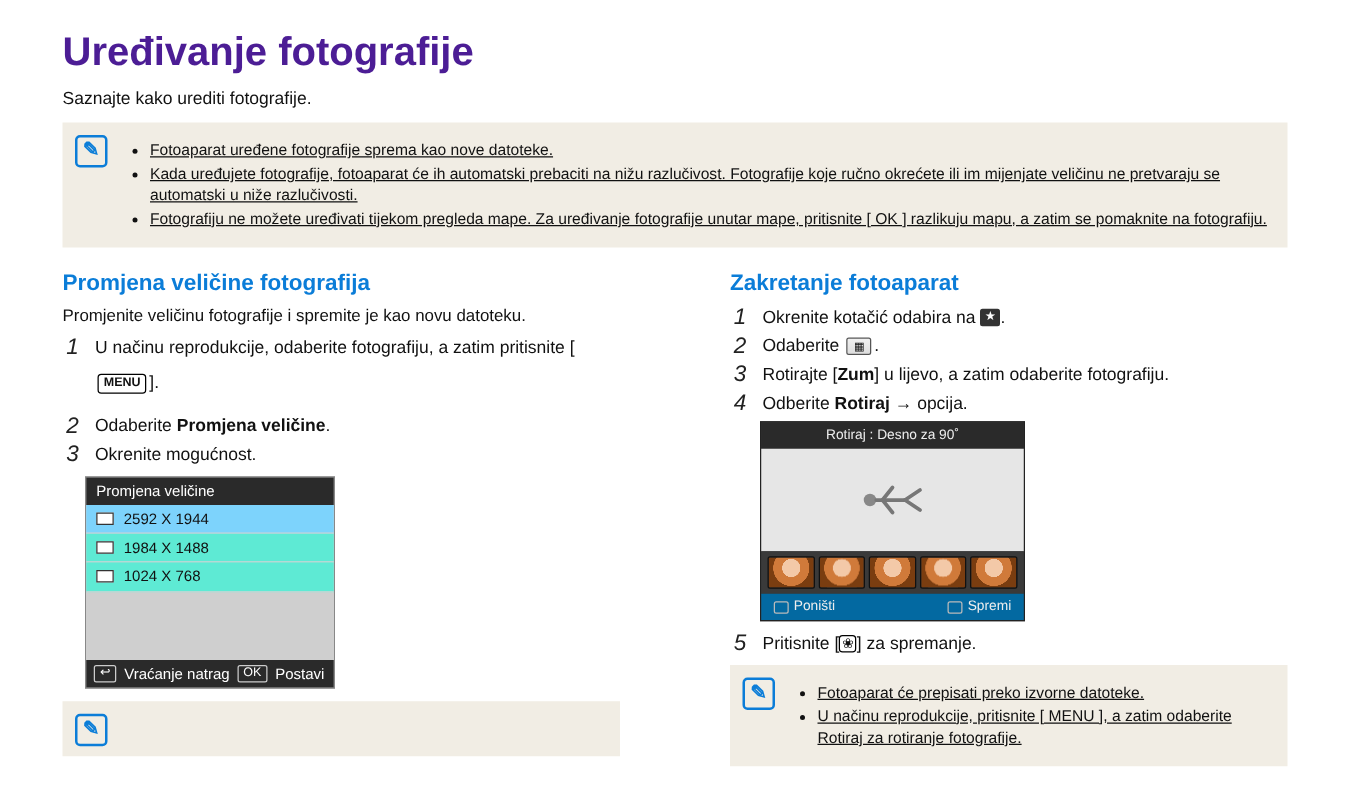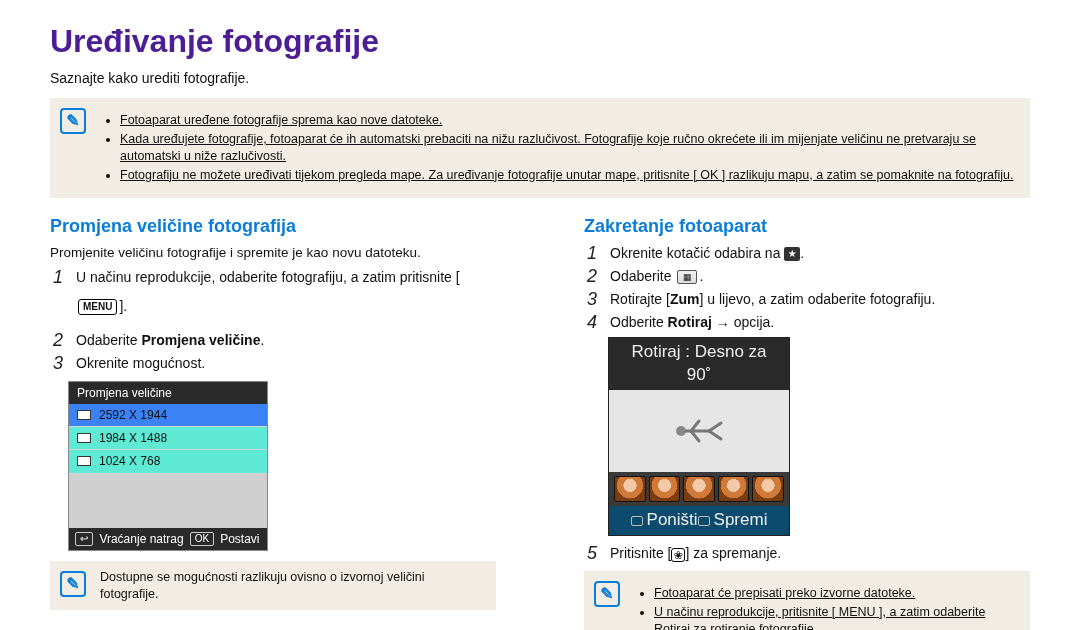--- a/index.html
+++ b/index.html
@@ -119,21 +119,21 @@
     font-size: 12px;
   }
   .camera-ui .row {
     display: flex;
     align-items: center;
     gap: 8px;
     padding: 3px 8px;
     background: #5eead4;
     border-bottom: 1px solid #d4d4d4;
   }
-  .camera-ui .row.first { background: #3b82f6; }
+  .camera-ui .row.first { background: #7dd3fc; }
   .camera-ui .row-icon {
     width: 14px; height: 10px;
     border: 1px solid #333;
     background: #fff;
     position: relative;
   }
   .camera-ui .spacer { height: 54px; background:#cfcfcf; }
   .camera-ui .ftr {
     background: #2a2a2a;
     color: #fff;
@@ -145,25 +145,25 @@
   .camera-ui .ftr .k {
     display:inline-block;
     border:1px solid #ccc;
     border-radius:2px;
     padding:0 4px;
     font-size:10px;
     line-height:12px;
     color:#fff;
   }
   .rotate-ui {
-    width: 182px;
+    width: 212px;
     margin: 6px 0 8px 24px;
     background: #3a3a3a;
     border: 1px solid #222;
-    font-size: 17px;
+    font-size: 11px;
     color: #eee;
   }
   .rotate-ui .rhdr {
     background: #2a2a2a;
     padding: 3px 8px;
     text-align: center;
   }
   .rotate-ui .rcanvas {
     height: 82px;
     background: #e6e6e6;
@@ -184,23 +184,23 @@
   }
   .rotate-ui .thumb {
     flex:1;
     height:26px;
     border-radius:2px;
     background: radial-gradient(circle at 50% 35%, #f3c9a8 30%, #d07a3a 31% 60%, #7a3d10 61%);
     border:1px solid #111;
   }
   .rotate-ui .rftr {
     display:flex;
-    justify-content: center;
+    justify-content: space-between;
     padding:3px 10px;
-    background:#0c4a6e;
+    background:#0369a1;
   }
   .rotate-ui .rftr span { display:flex; align-items:center; gap:4px; }
   .tiny-icon {
     width:12px;height:10px;border:1px solid #bbb;border-radius:2px;display:inline-block;
   }
   .footer {
     text-align:center;
     font-size:12px;
     margin-top:18px;
     color:#111;
@@ -285,21 +285,20 @@
       <div class="ftr">
         <span class="k">↩</span>
         <span>Vraćanje natrag</span>
         <span class="k">OK</span>
         <span>Postavi</span>
       </div>
     </div>
 
     <div class="note-box">
       <div class="note-icon">✎</div>
-      <div style="font-size:12.5px;align-self:center">Dostupne se mogućnosti razlikuju ovisno o izvornoj veličini fotografije.</div>
     </div>
   </div>
 
   <div class="col">
     <h2 class="section-h">Zakretanje fotoaparat</h2>
 
     <div class="step">
       <div class="step-num">1</div>
       <div class="step-body">
         <span>Okrenite kotačić odabira na </span><span class="inline-star">★</span>.

